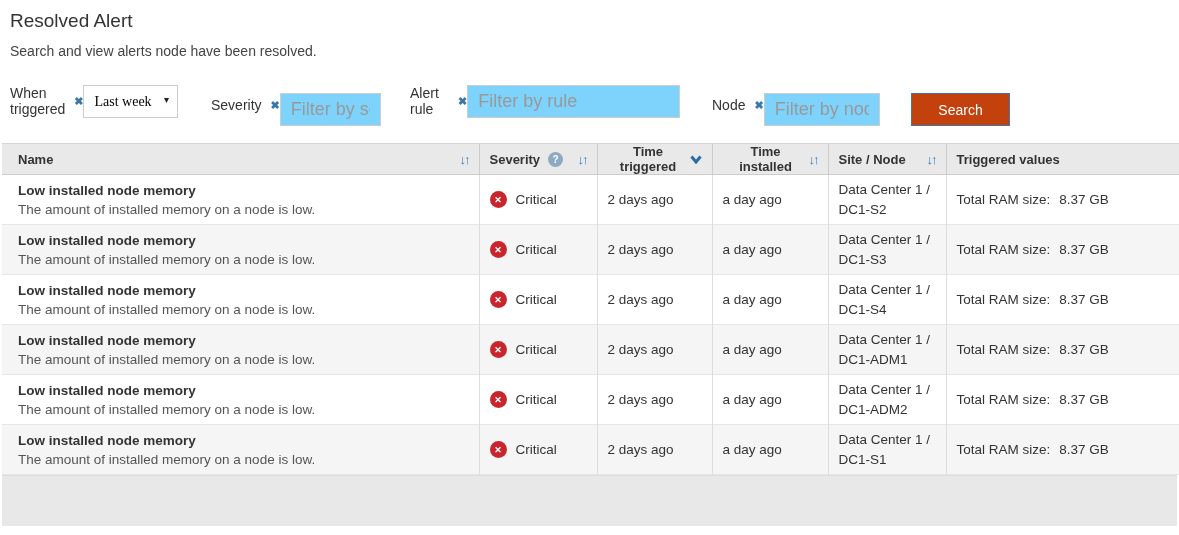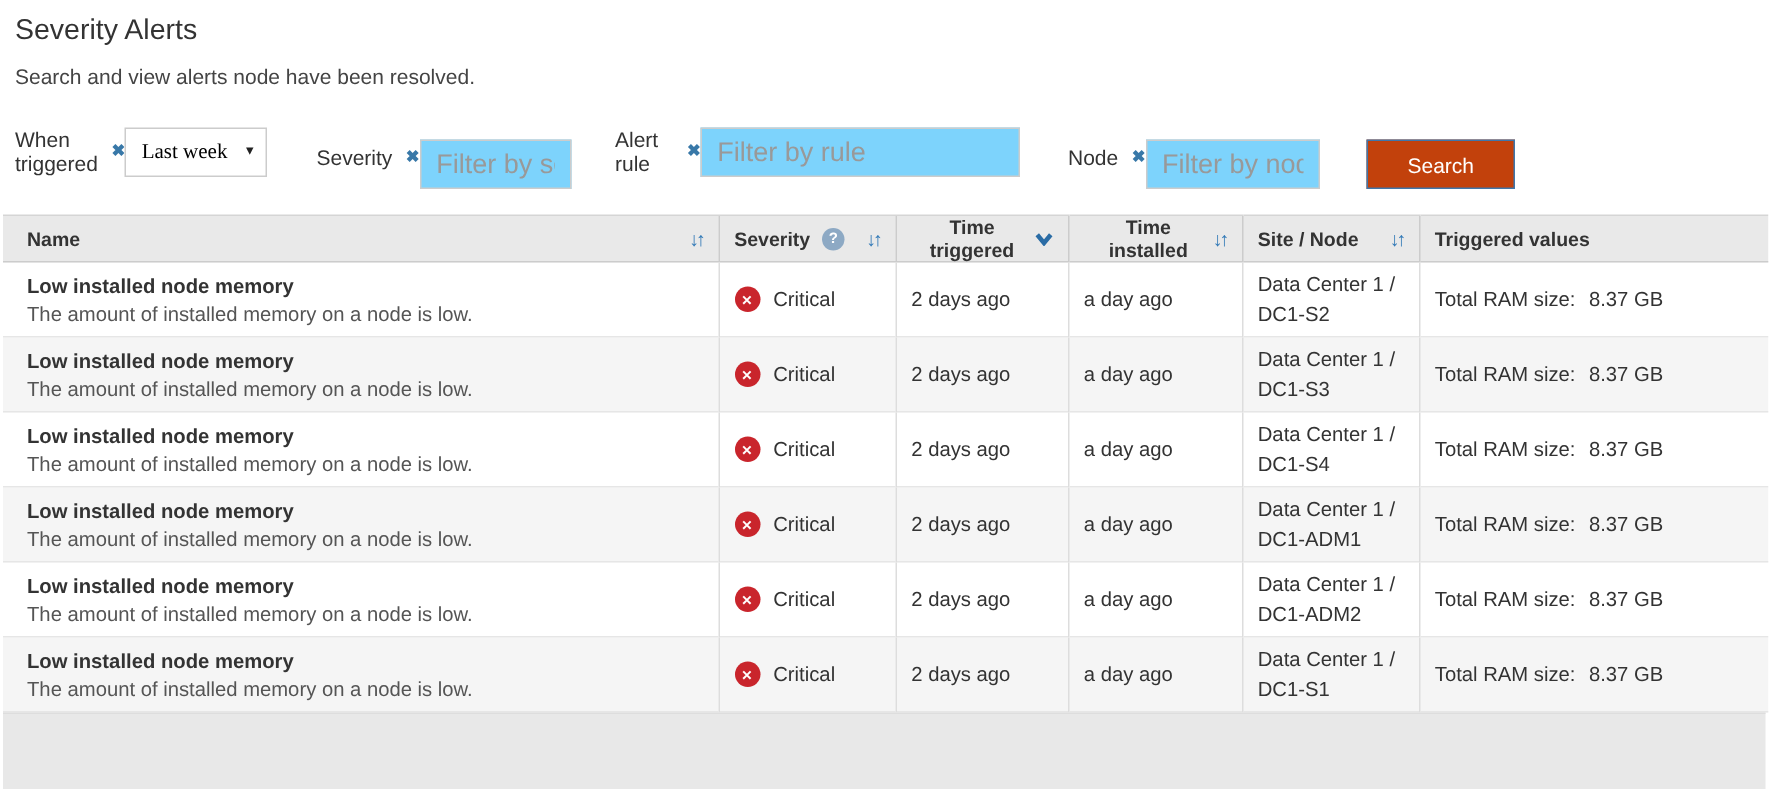--- a/index.html
+++ b/index.html
@@ -75,21 +75,21 @@
   }
   .site-line { line-height: 20px; }
   .val-label { margin-right: 9px; }
 
   
   .footer-band { height: 51px; background: #e8e8e8; margin: 0 2px; border-top: 1px solid #ddd; }
 </style>
 </head>
 <body>
 
-<h1 class="page-title">Severity Alerts</h1>
+<h1 class="page-title">Resolved Alert</h1>
 <p class="page-subtitle">Search and view alerts node have been resolved.</p>
 
 <div class="filters">
   <div class="filter-group fg-when">
     <div class="filter-label">
       <span>When triggered</span>
       <span class="remove-x">✖</span>
     </div>
     <div class="select-wrap">
       <select>

